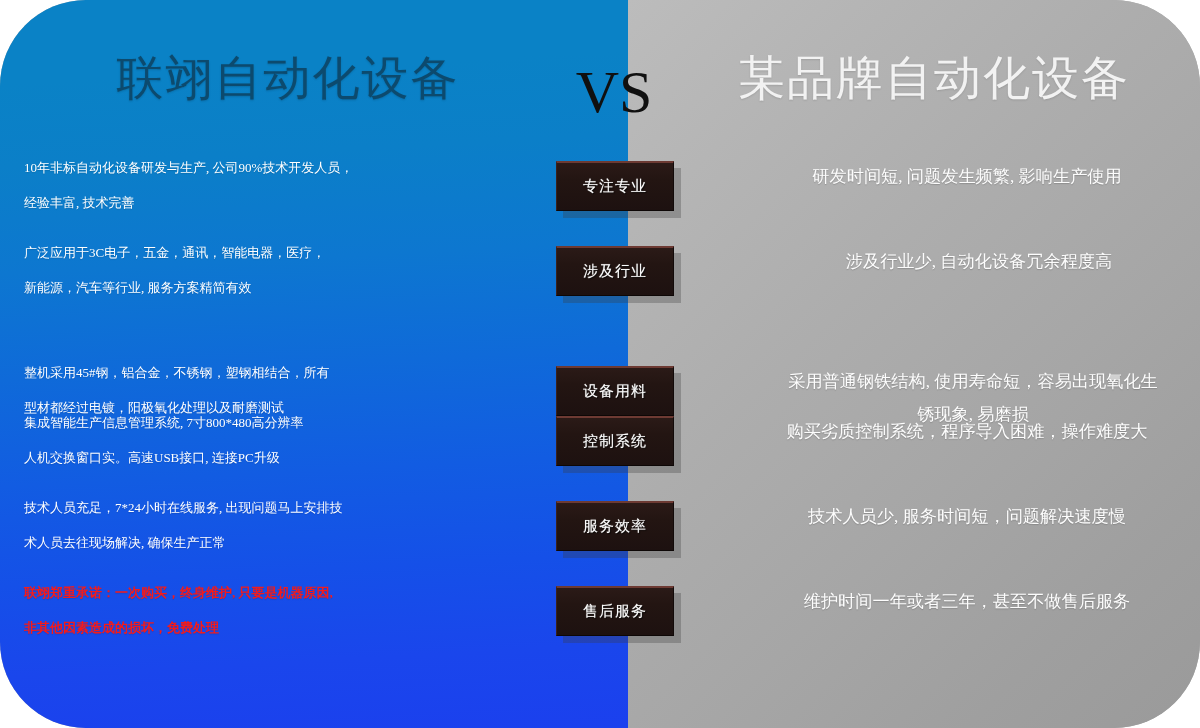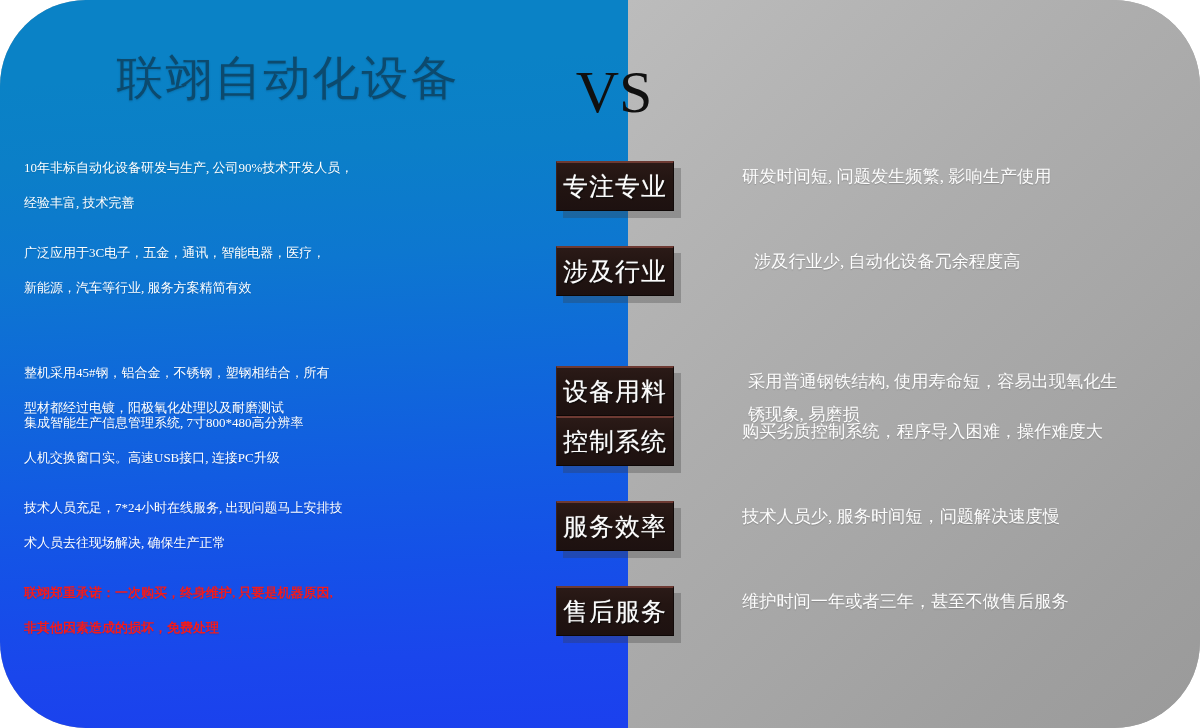--- a/index.html
+++ b/index.html
@@ -156,53 +156,55 @@
     border-left: 1px solid #3a211d;
     border-right: 1px solid #120a09;
     border-bottom: 1px solid #0d0706;
     box-sizing: border-box;
     box-shadow: 7px 7px 0 rgba(60,60,60,0.30);
     display: flex;
     align-items: center;
     justify-content: center;
   }
   .chip-label {
-    font-size: 25px;
+    font-size: 15px;
     color: #fbfbfb;
     font-family: "Liberation Serif", "DejaVu Serif", serif;
     letter-spacing: 1px;
     text-shadow: 0 0 1px rgba(255,255,255,0.55), 1px 1px 1px rgba(0,0,0,0.85);
     white-space: nowrap;
   }
 
   
   .con-text {
     position: absolute;
     left: 742px;
     top: 10px;
     width: 450px;
     font-size: 17.2px;
     line-height: 33px;
     color: #fdfdfd;
     font-family: "Liberation Serif", "DejaVu Serif", serif;
     text-shadow: 0 1px 1px rgba(90,90,90,0.35);
+    text-align: center;
   }
   .con-text.indent-1 { left: 754px; }
   .con-text.indent-2 { left: 748px; }
 </style>
 </head>
 <body>
 
 <div id="poster">
 
   <div class="panel-left"></div>
   <div class="panel-right"></div>
 
   <div class="title-left">联翊自动化设备</div>
   <div class="vs-label">VS</div>
+  <div class="title-right">某品牌自动化设备</div>
 
   <div class="rows">
 
     <div class="row row-1">
       <div class="pro-text">
         <div>10年非标自动化设备研发与生产, 公司90%技术开发人员，</div>
         <div>经验丰富, 技术完善</div>
       </div>
       <div class="chip">
         <span class="chip-label">专注专业</span>

